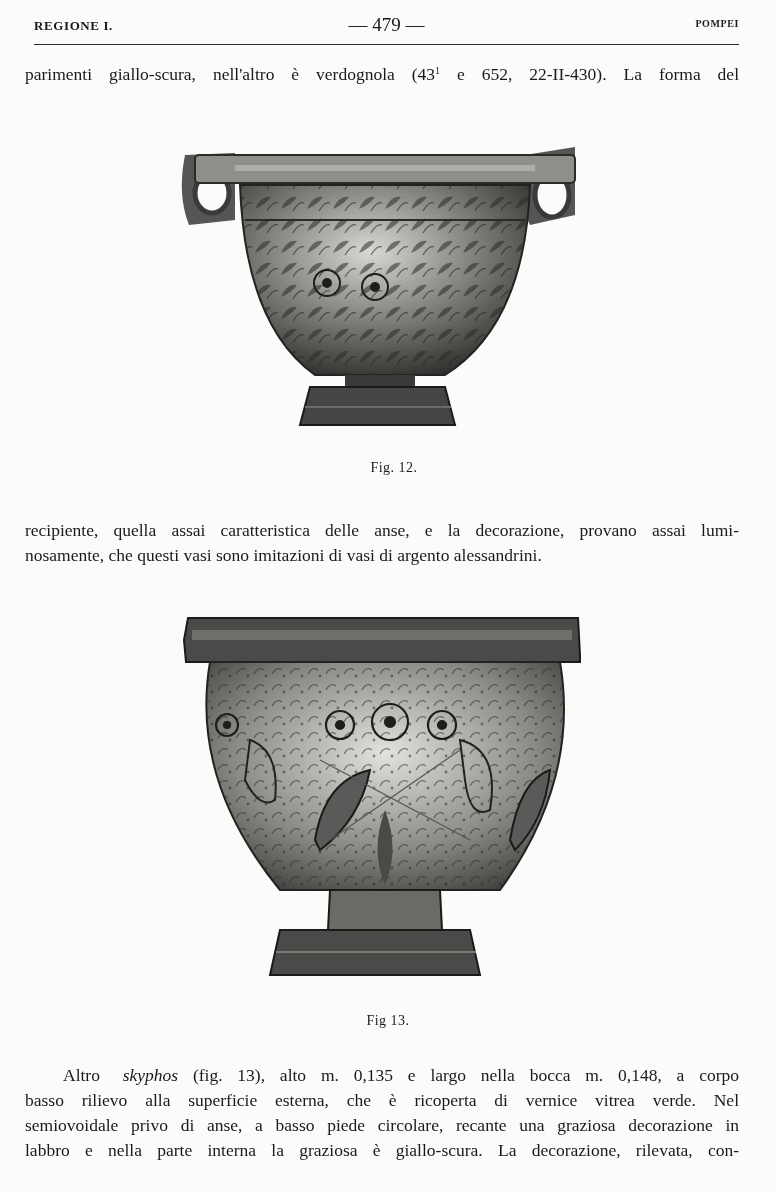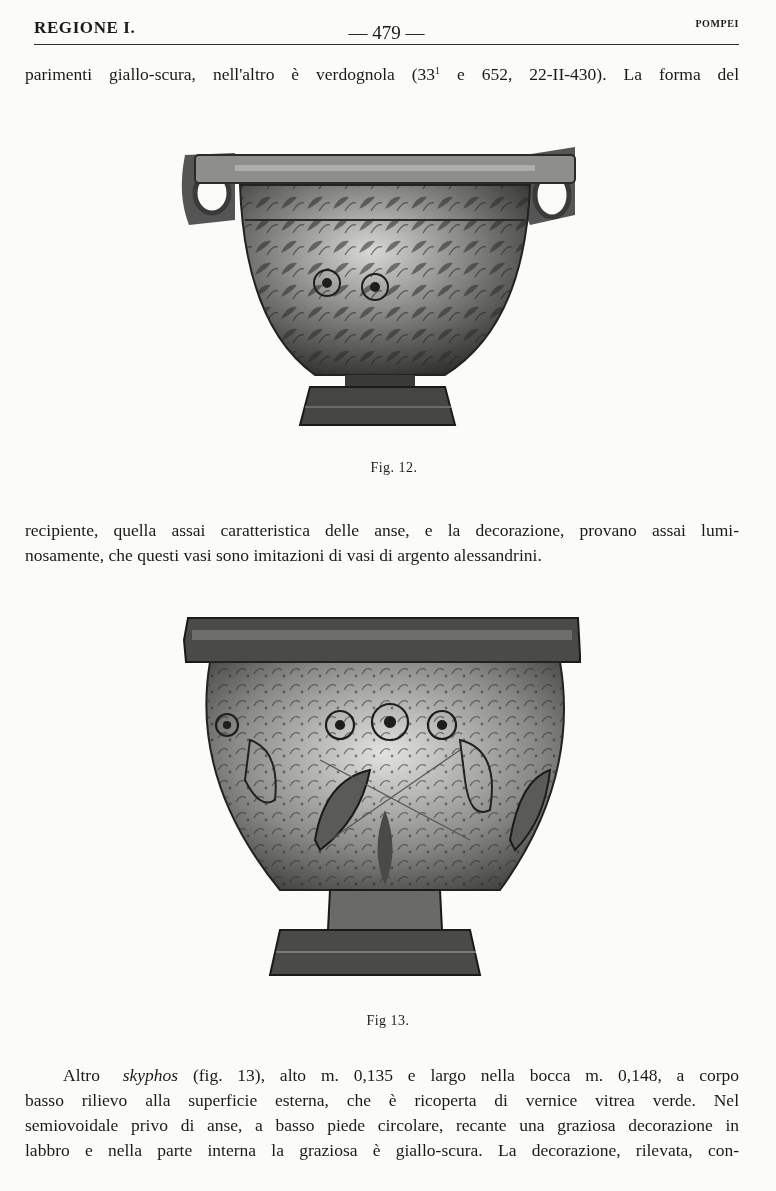--- a/index.html
+++ b/index.html
@@ -1,22 +1,22 @@
 <!DOCTYPE html>
 <html><head>
 <meta charset="utf-8">
 <style>
   html, body { margin: 0; padding: 0; }
   body {
     width: 776px; height: 1191px; background: #fbfbf9; position: relative; overflow: hidden;
     font-family: "Liberation Serif", "DejaVu Serif", serif; color: #1a1a1a;
   }
   .running-head { position: absolute; top: 14px; left: 34px; width: 705px; height: 22px; }
-  .rh-left { position: absolute; left: 0; top: 4px; font-size: 17px; font-weight: bold; letter-spacing: 0.6px; }
-  .rh-center { position: absolute; left: 0; width: 100%; text-align: center; top: 0; font-size: 19px; margin-top: 8px; }
+  .rh-left { position: absolute; left: 0; top: 4px; font-size: 13px; font-weight: bold; letter-spacing: 0.6px; }
+  .rh-center { position: absolute; left: 0; width: 100%; text-align: center; top: 0; font-size: 19px; }
   .rh-right { position: absolute; right: 0; top: 4px; font-size: 10px; font-weight: bold; letter-spacing: 0.6px; }
   .rule { position: absolute; top: 44px; left: 34px; width: 705px; height: 0; border-top: 1.6px solid #2a2a2a; }
   .para { position: absolute; left: 25px; width: 714px; font-size: 17.5px; line-height: 25px; text-align: justify; }
   .para .line { display: block; text-align: justify; text-align-last: justify; white-space: nowrap; }
   .para .line.last { text-align-last: left; }
   .p1 { top: 58px; }
   .p2 { top: 518px; }
   .p3 { top: 1063px; }
   .p3 .indent { padding-left: 38px; }
   sup { font-size: 10px; vertical-align: 6px; }
@@ -32,21 +32,21 @@
 <body>
 
 <div class="running-head">
   <span class="rh-left">REGIONE I.</span>
   <span class="rh-center">— 479 —</span>
   <span class="rh-right">POMPEI</span>
 </div>
 <div class="rule"></div>
 
 <div class="para p1">
-  <span class="line"><span>parimenti giallo-scura, nell'altro è verdognola (33</span><sup>1</sup><span> e 652, 22-II-430). La forma del</span></span>
+  <span class="line"><span>parimenti giallo-scura, nell'altro è verdognola (43</span><sup>1</sup><span> e 652, 22-II-430). La forma del</span></span>
 </div>
 
 <div class="fig fig12">
   <svg width="410" height="320" viewBox="0 0 410 320">
     <defs>
       <radialGradient id="g12" cx="45%" cy="35%" r="70%">
         <stop offset="0%" stop-color="#d8d8d4"></stop>
         <stop offset="55%" stop-color="#7a7a76"></stop>
         <stop offset="100%" stop-color="#2c2c2a"></stop>
       </radialGradient>

